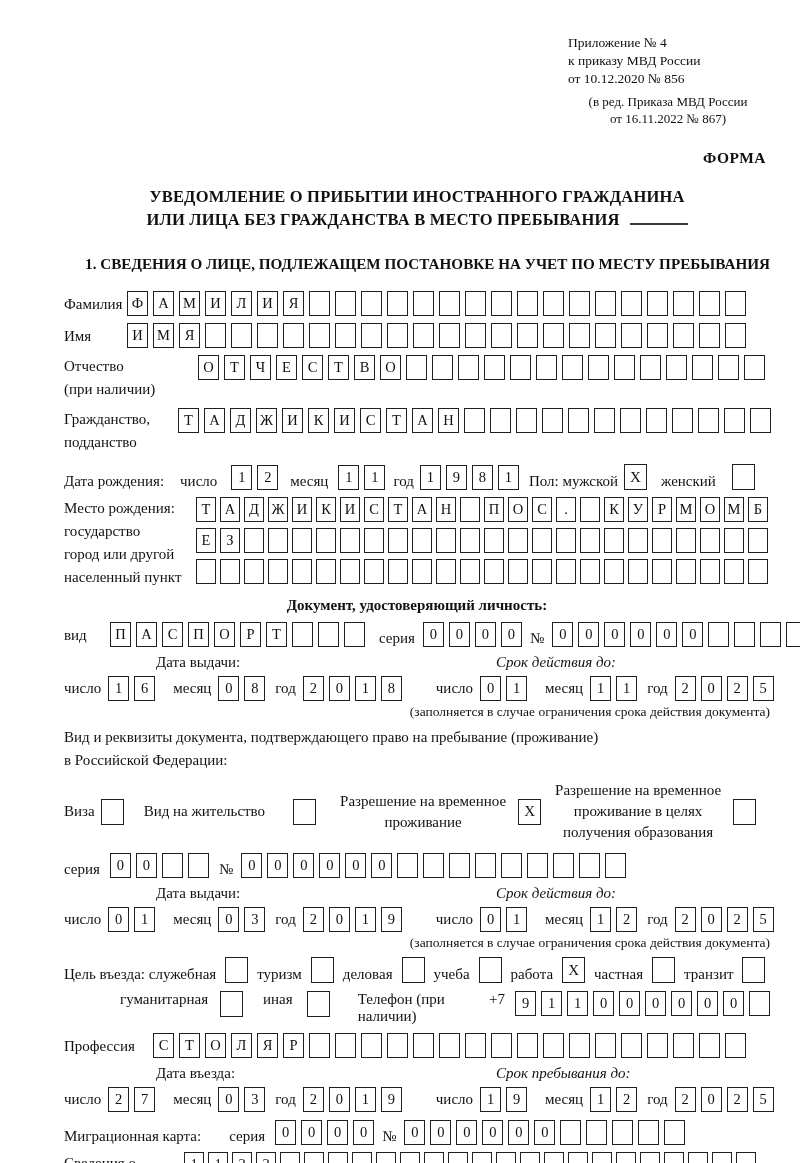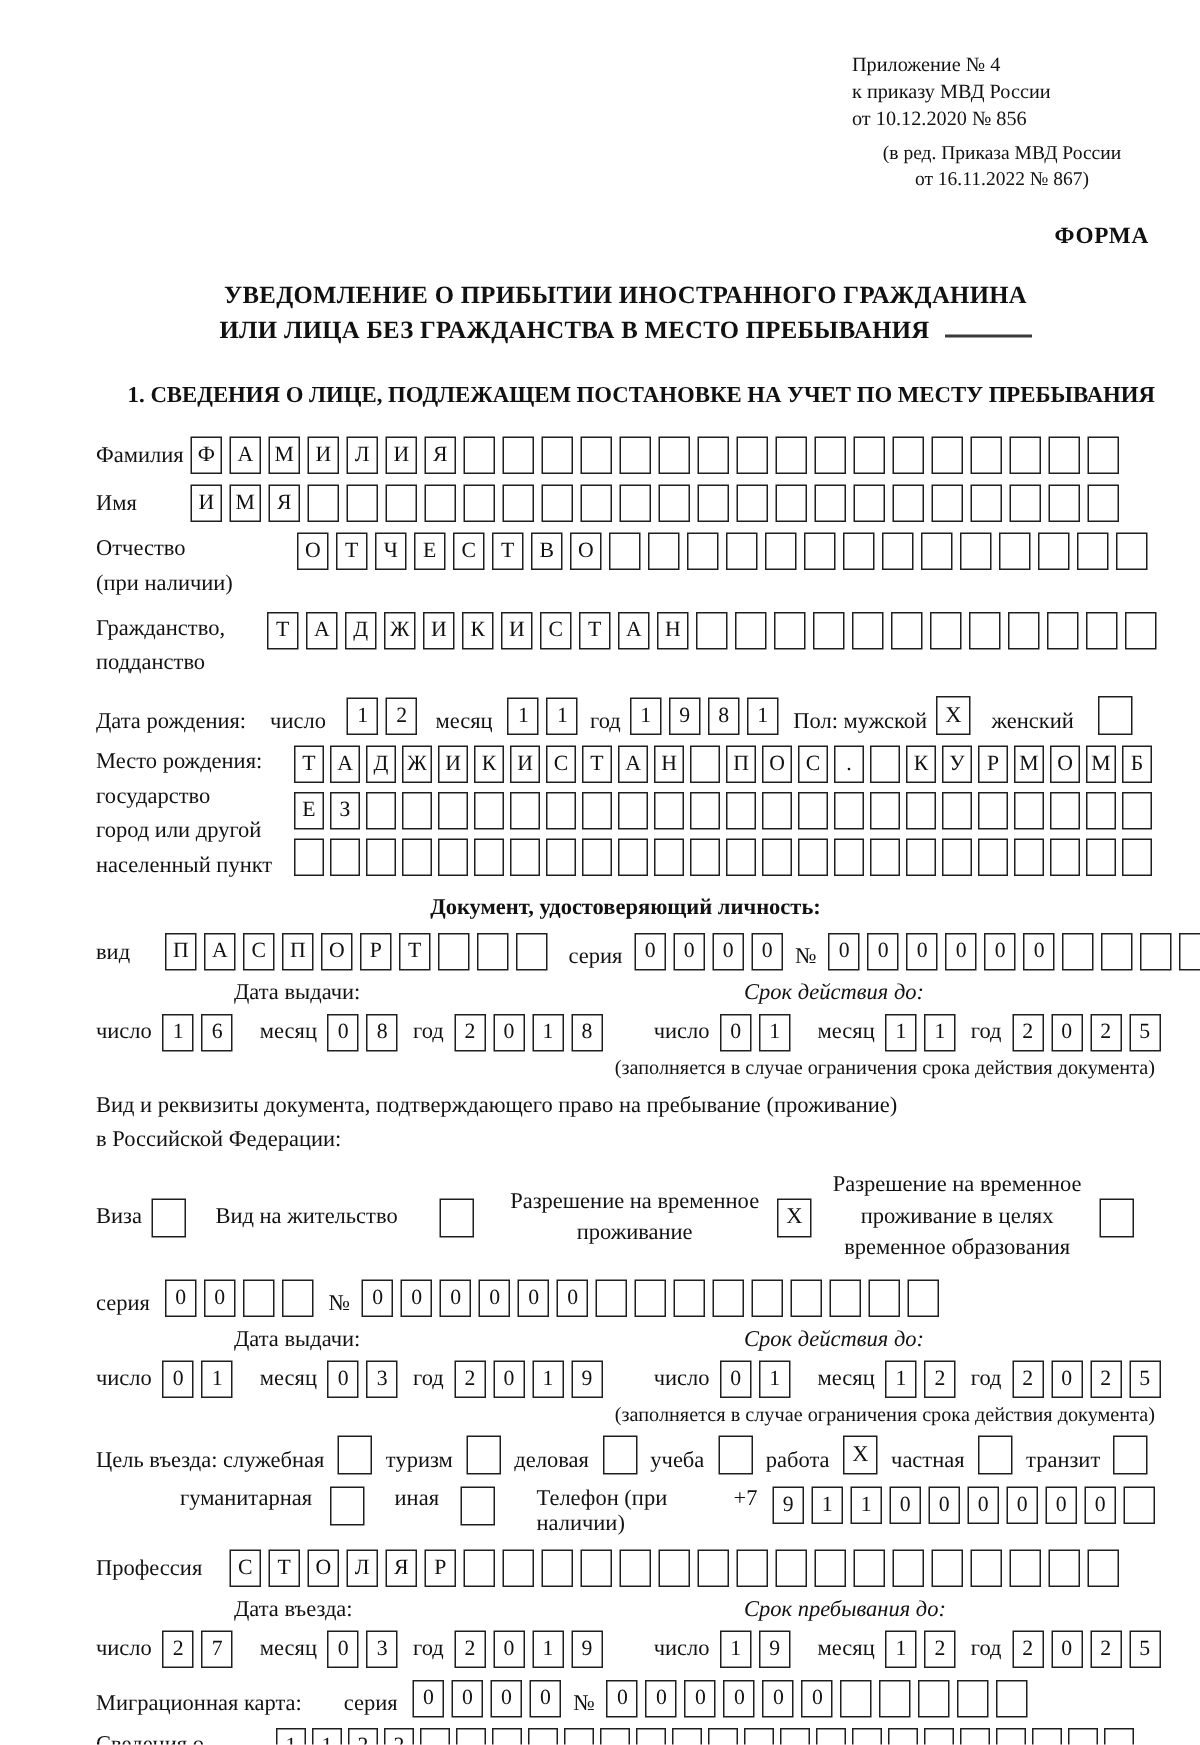--- a/index.html
+++ b/index.html
@@ -416,21 +416,21 @@
     <span class="ml20">Вид на жительство</span>
     <span class="chk ml28"></span>
     <span class="optlabel ml24">
       <div>Разрешение на временное</div>
       <div>проживание</div>
     </span>
     <span class="chk ml12">X</span>
     <span class="optlabel ml14">
       <div>Разрешение на временное</div>
       <div>проживание в целях</div>
-      <div>временное образования</div>
+      <div>получения образования</div>
     </span>
     <span class="chk ml12"></span>
   </div>
 
   <div class="row">
     <span>серия</span>
     <span class="boxrow ml10">
         <span class="cb">0</span>
         <span class="cb">0</span>
         <span class="cb"></span>

